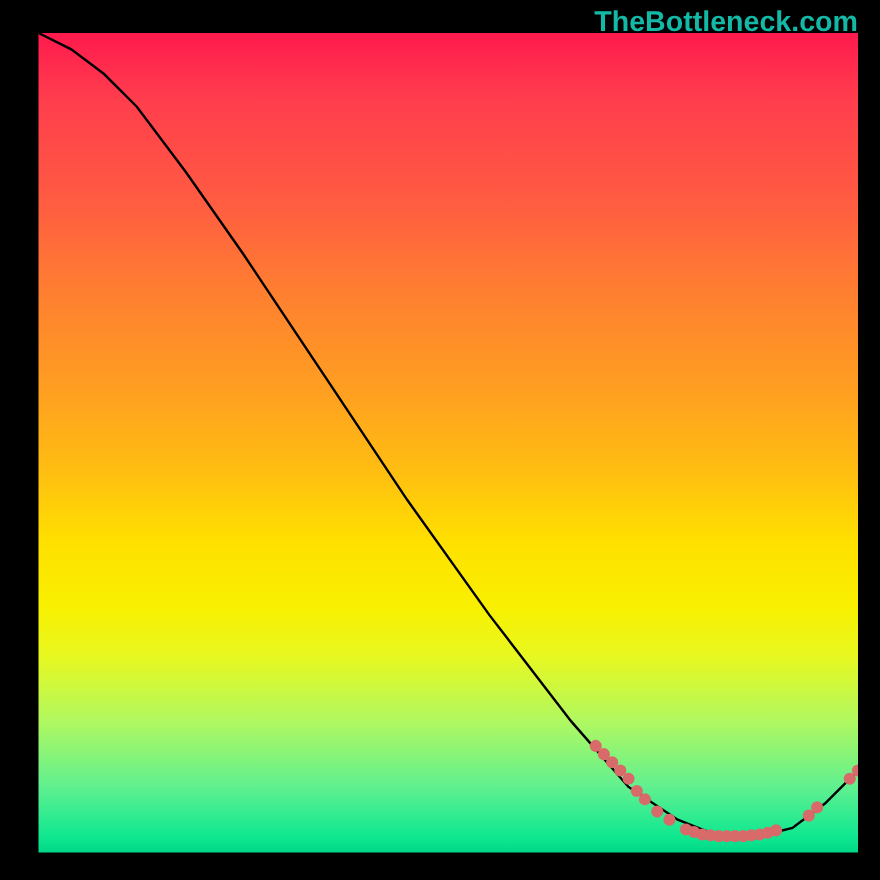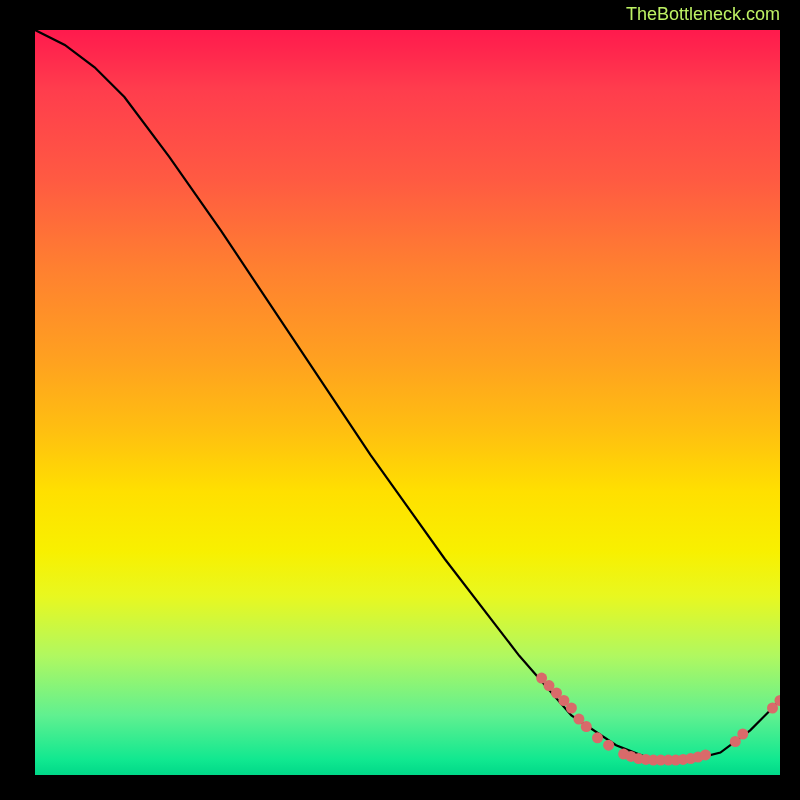--- a/index.html
+++ b/index.html
@@ -7,23 +7,23 @@
     width: 800px;
     height: 800px;
     background: #000;
     position: relative;
     font-family: Arial, sans-serif;
   }
   .watermark {
     position: absolute;
     top: 4px;
     right: 20px;
-    color: #bef264;
-    font-size: 18px;
-    font-weight: normal;
+    color: #14b8a6;
+    font-size: 26px;
+    font-weight: bold;
     z-index: 10;
   }
   .plot-area {
     position: absolute;
     left: 35px;
     top: 30px;
     width: 745px;
     height: 745px;
     background: linear-gradient(to bottom,
       #ff1a4d 0%,

